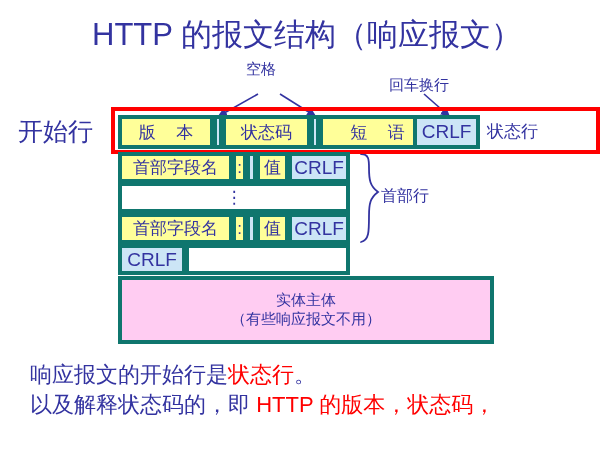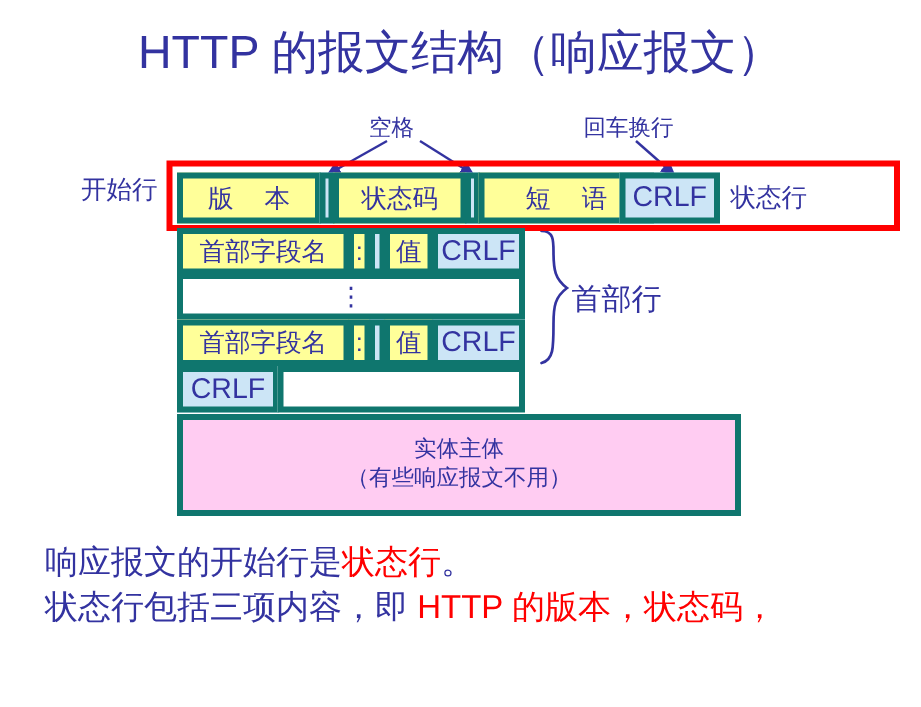--- a/index.html
+++ b/index.html
@@ -19,25 +19,25 @@
     color:#3333a0;
     font-size:31px;
     letter-spacing:0px;
     white-space:nowrap;
   }
 
   
   .annot{
     position:absolute;color:#3333a0;font-size:15px;white-space:nowrap;
   }
-  #lbl-space{left:246px;top:76px;}
+  #lbl-space{left:246px;top:60px;}
   #lbl-crlf{left:389px;top:76px;}
-  #lbl-start{left:18px;top:115px;font-size:17px;margin-left:36px;}
+  #lbl-start{left:18px;top:115px;font-size:25px;}
   #lbl-statusline{left:487px;top:120px;font-size:17px;}
-  #lbl-headerlines{left:381px;top:186px;font-size:20px;}
+  #lbl-headerlines{left:381px;top:186px;font-size:16px;}
 
   
   .overlay{position:absolute;left:0;top:0;width:614px;height:471px;pointer-events:none;}
 
   
   .redbox{
     position:absolute;left:111px;top:107px;width:489px;height:47px;
     border:4px solid #ff0000;
     box-sizing:border-box;
     background:transparent;
@@ -166,16 +166,16 @@
   <div class="cell blue" id="c-crlf-blank">CRLF</div>
   <div class="cell white" id="row-blankrest"></div>
 
   <div class="cell pink" id="c-body">
     <span class="l1">实体主体</span>
     <span class="l2">（有些响应报文不用）</span>
   </div>
 
   <div class="para">
     <span class="line"><span>响应报文的开始行是</span><span class="red">状态行</span><span>。</span></span>
-    <span class="line"><span>状态行包括三项内容，即 </span><span class="red">HTTP 的版本，状态码，</span></span>
+    <span class="line"><span>以及解释状态码的，即 </span><span class="red">HTTP 的版本，状态码，</span></span>
   </div>
 
 </div>
 
 </body></html>

